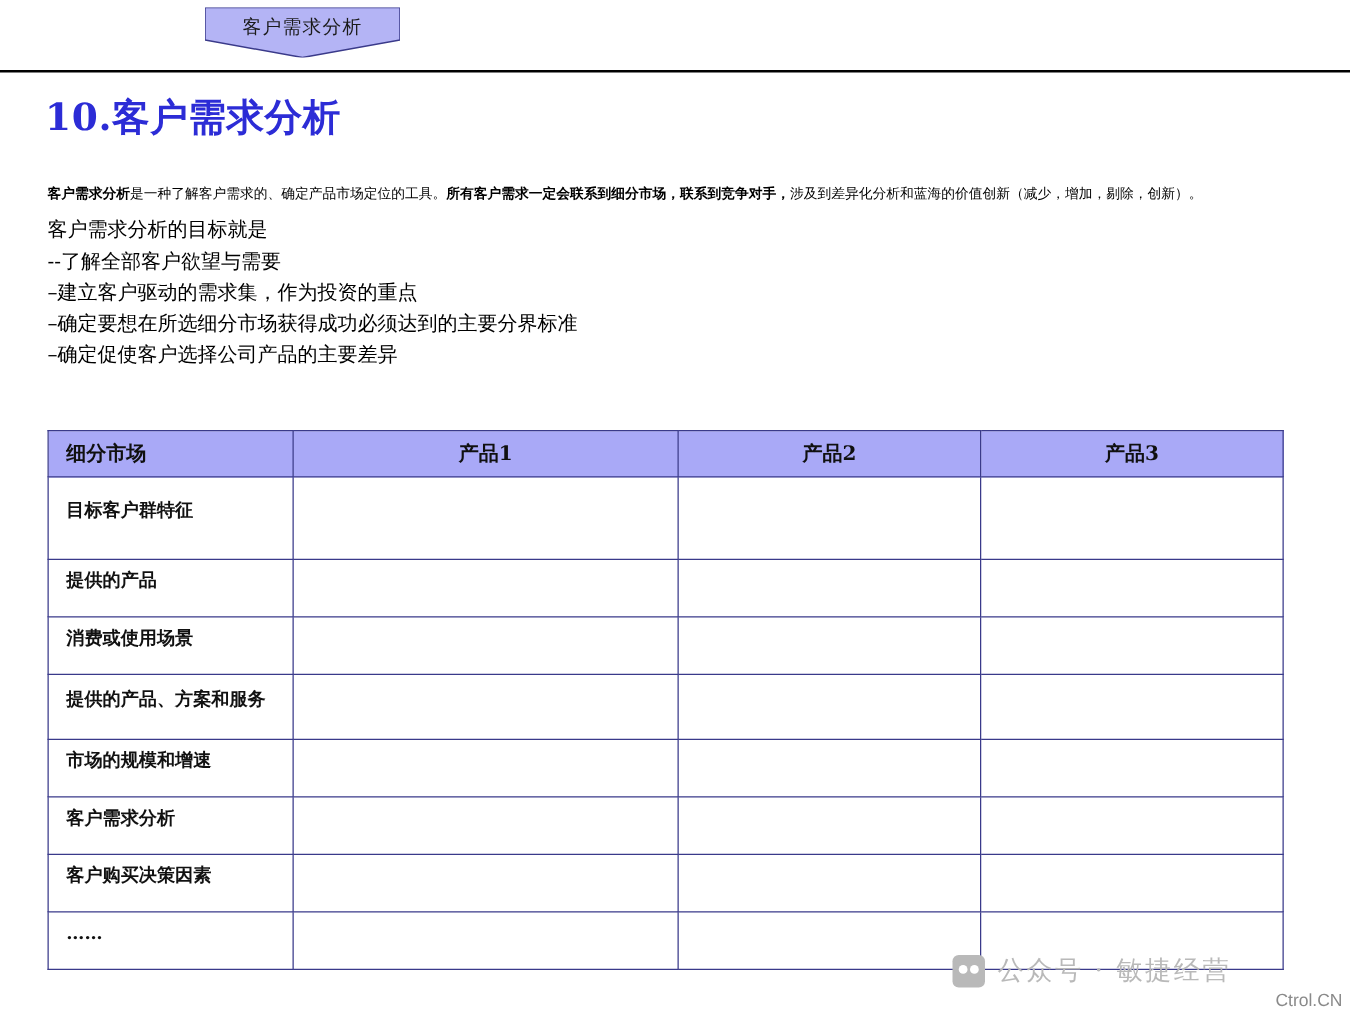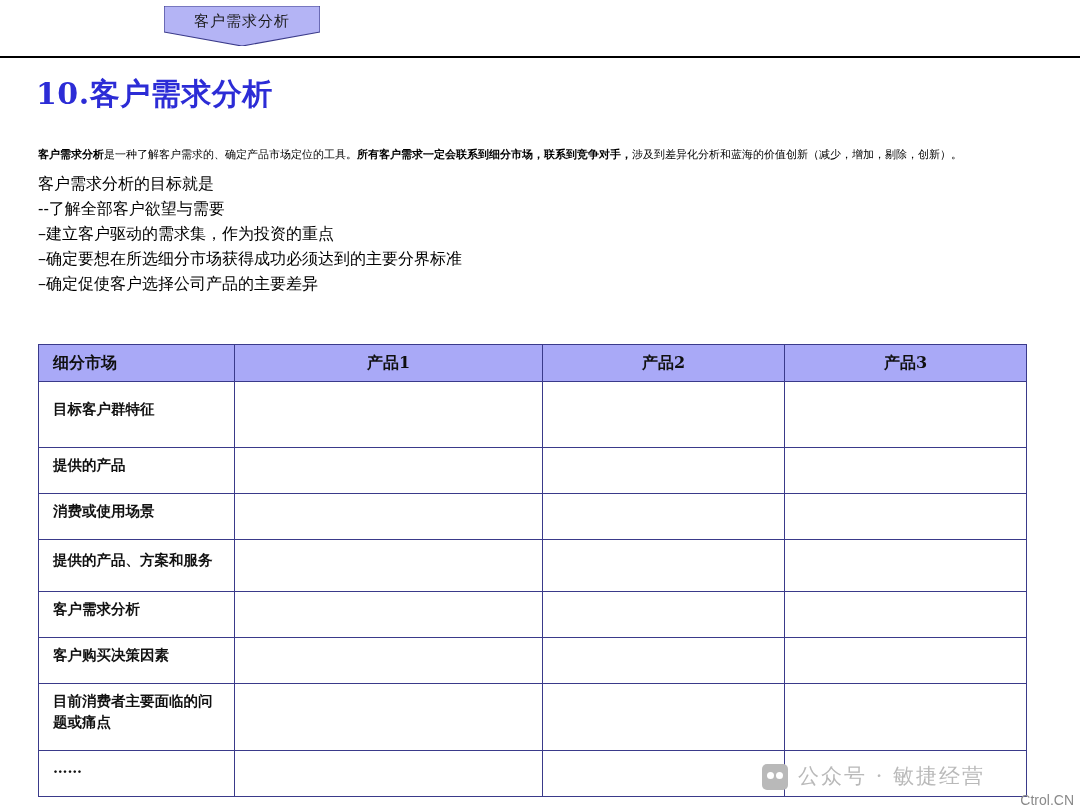--- a/index.html
+++ b/index.html
@@ -248,33 +248,33 @@
       <td class="cell"></td>
       <td class="cell"></td>
     </tr>
     <tr class="r-two">
       <td class="rowhead">提供的产品、方案和服务</td>
       <td class="cell"></td>
       <td class="cell"></td>
       <td class="cell"></td>
     </tr>
     <tr class="r-norm">
+      <td class="rowhead">市场的规模和增速</td>
+      <td class="cell"></td>
+      <td class="cell"></td>
+      <td class="cell"></td>
+    </tr>
+    <tr class="r-norm">
       <td class="rowhead">客户需求分析</td>
       <td class="cell"></td>
       <td class="cell"></td>
       <td class="cell"></td>
     </tr>
     <tr class="r-norm">
       <td class="rowhead">客户购买决策因素</td>
-      <td class="cell"></td>
-      <td class="cell"></td>
-      <td class="cell"></td>
-    </tr>
-    <tr class="r-two">
-      <td class="rowhead">目前消费者主要面临的问题或痛点</td>
       <td class="cell"></td>
       <td class="cell"></td>
       <td class="cell"></td>
     </tr>
     <tr class="r-norm">
       <td class="rowhead">……</td>
       <td class="cell"></td>
       <td class="cell"></td>
       <td class="cell"></td>
     </tr>

